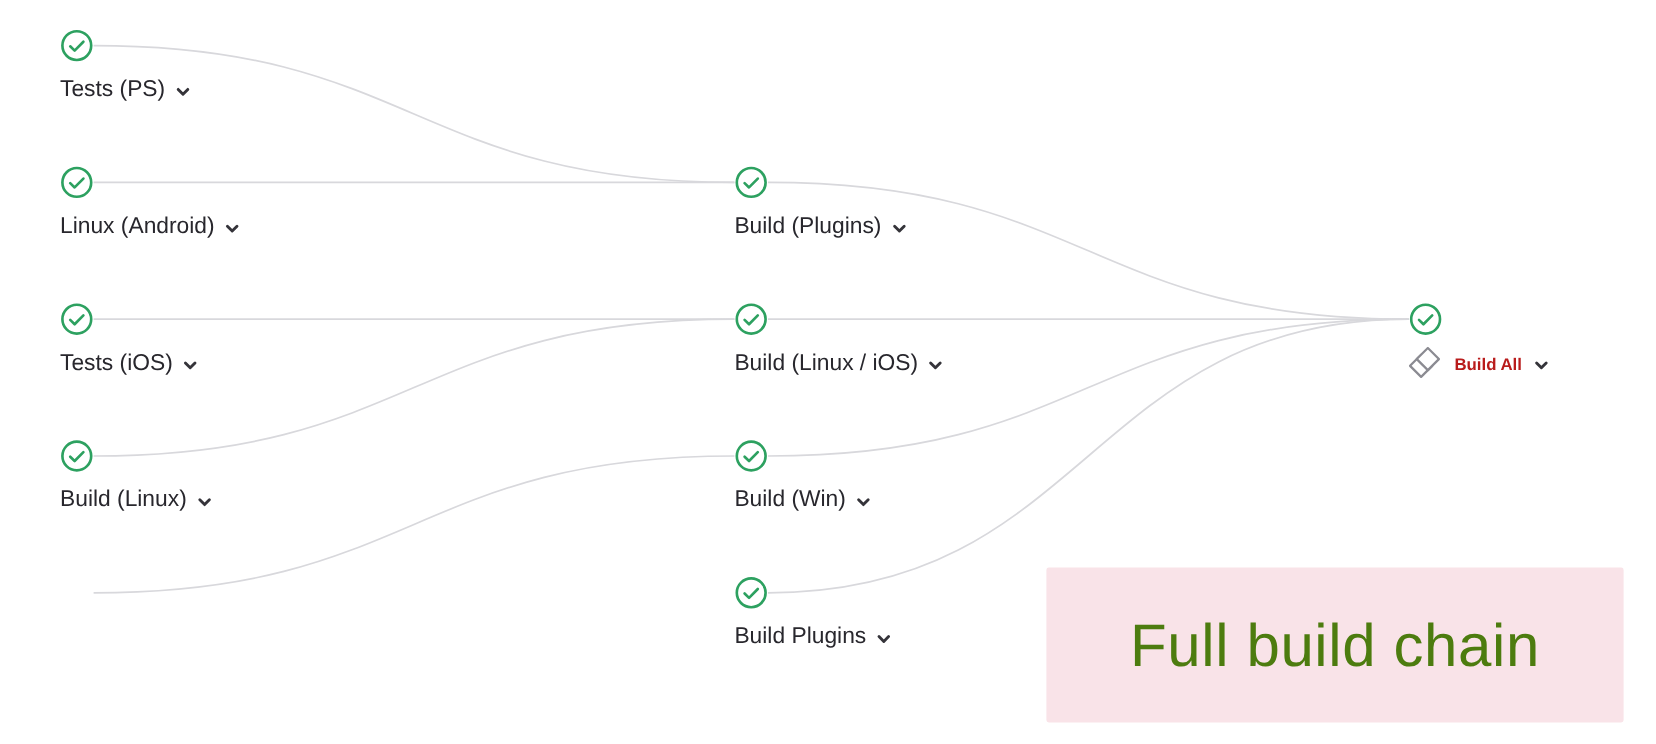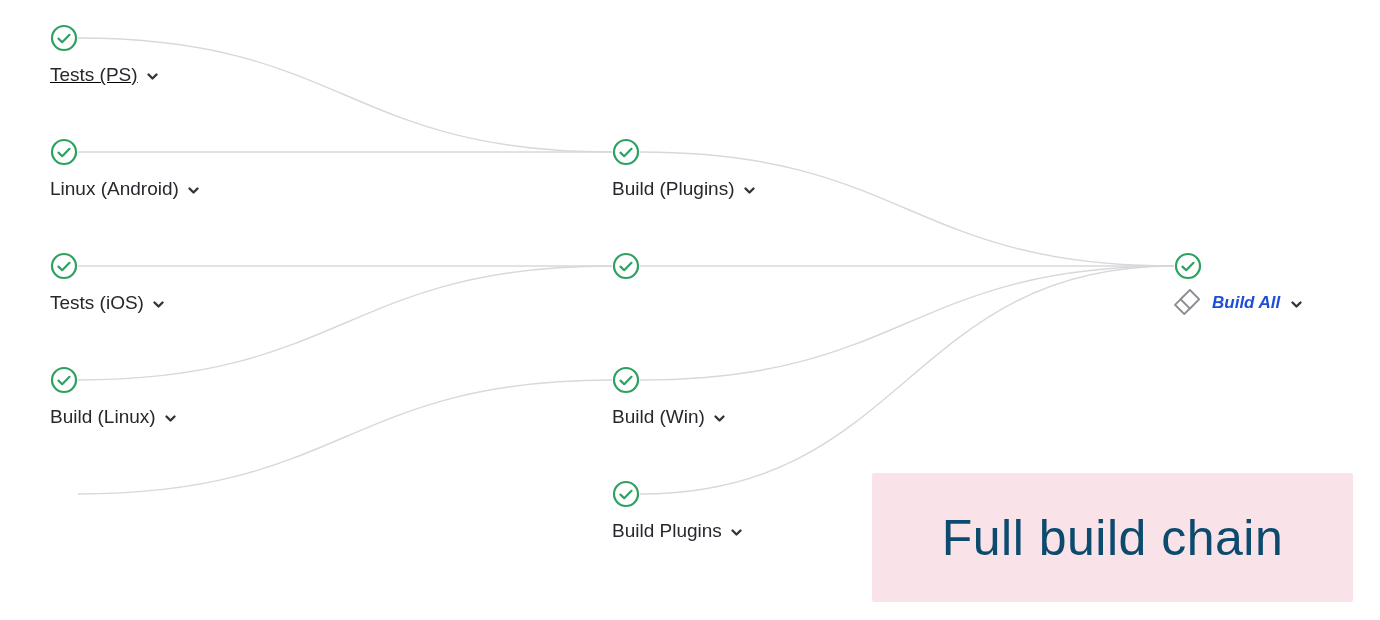--- a/index.html
+++ b/index.html
@@ -10,49 +10,49 @@
   .links-layer{position:absolute;left:0;top:0;width:1380px;height:620px;}
   .links-layer path{fill:none;stroke:#d8d8dc;stroke-width:1.4px;}
   .job{position:absolute;}
   .status-icon{display:block;width:28px;height:28px;cursor:pointer;}
   .job-label{
     display:flex;align-items:center;gap:8px;margin-top:12px;
     font-size:19px;color:#28272d;white-space:nowrap;cursor:pointer;line-height:22px;
   }
   .chev{flex:0 0 auto;margin-top:3px;}
   .trigger-row{display:flex;align-items:center;gap:10px;margin-top:9px;cursor:pointer;white-space:nowrap;}
-  .trigger-row .job-name{font-size:17px;font-weight:700;color:#1d4ed8;font-style:italic;}
+  .trigger-row .job-name{font-size:14px;font-weight:700;color:#b91c1c;}
   .downstream-icon{flex:0 0 auto;display:block;}
   .annotation{
     position:absolute;left:872px;top:473px;width:481px;height:129px;
     background:#f9e3e8;border-radius:2px;
     display:flex;align-items:center;justify-content:center;
   }
   .annotation .annotation-text{
-    font-size:50px;color:#0c4a6e;letter-spacing:0.5px;
+    font-size:50px;color:#4d7c0f;letter-spacing:0.5px;
   }
 </style>
 </head>
 <body>
 
 <div class="screen">
 
   <svg class="links-layer" viewBox="0 0 1380 620">
     <path d="M78,38 C345,38 345,152 612,152"></path>
     <path d="M78,152 L612,152"></path>
     <path d="M78,266 L612,266"></path>
     <path d="M78,380 C345,380 345,266 612,266"></path>
     <path d="M78,494 C345,494 345,380 612,380"></path>
     <path d="M640,152 C907,152 907,266 1174,266"></path>
     <path d="M640,266 L1174,266"></path>
     <path d="M640,380 C907,380 907,266 1174,266"></path>
     <path d="M640,494 C907,494 907,266 1174,266"></path>
   </svg>
 
-  <div class="job" style="left:50px;top:24px;text-decoration:underline;">
+  <div class="job" style="left:50px;top:24px;">
     <span class="status-icon">
       <svg width="28" height="28" viewBox="0 0 28 28">
           <circle cx="14" cy="14" r="12" fill="#fff" stroke="#2da160" stroke-width="2.2"></circle>
           <path d="M8.5 14.6 L12.2 18.2 L19.5 10.8" fill="none" stroke="#2da160" stroke-width="2.2" stroke-linecap="round" stroke-linejoin="round"></path>
         </svg>
     </span>
     <div class="job-label">
       <span class="job-name">Tests (PS)</span>
       <svg class="chev" width="13" height="9" viewBox="0 0 13 9">
           <path d="M2.5 2.5 L6.5 6.5 L10.5 2.5" fill="none" stroke="#35343a" stroke-width="2.4" stroke-linecap="round" stroke-linejoin="round"></path>
@@ -121,20 +121,26 @@
     </div>
   </div>
 
   <div class="job" style="left:612px;top:252px;">
     <span class="status-icon">
       <svg width="28" height="28" viewBox="0 0 28 28">
           <circle cx="14" cy="14" r="12" fill="#fff" stroke="#2da160" stroke-width="2.2"></circle>
           <path d="M8.5 14.6 L12.2 18.2 L19.5 10.8" fill="none" stroke="#2da160" stroke-width="2.2" stroke-linecap="round" stroke-linejoin="round"></path>
         </svg>
     </span>
+    <div class="job-label">
+      <span class="job-name">Build (Linux / iOS)</span>
+      <svg class="chev" width="13" height="9" viewBox="0 0 13 9">
+          <path d="M2.5 2.5 L6.5 6.5 L10.5 2.5" fill="none" stroke="#35343a" stroke-width="2.4" stroke-linecap="round" stroke-linejoin="round"></path>
+        </svg>
+    </div>
   </div>
 
   <div class="job" style="left:612px;top:366px;">
     <span class="status-icon">
       <svg width="28" height="28" viewBox="0 0 28 28">
           <circle cx="14" cy="14" r="12" fill="#fff" stroke="#2da160" stroke-width="2.2"></circle>
           <path d="M8.5 14.6 L12.2 18.2 L19.5 10.8" fill="none" stroke="#2da160" stroke-width="2.2" stroke-linecap="round" stroke-linejoin="round"></path>
         </svg>
     </span>
     <div class="job-label">

